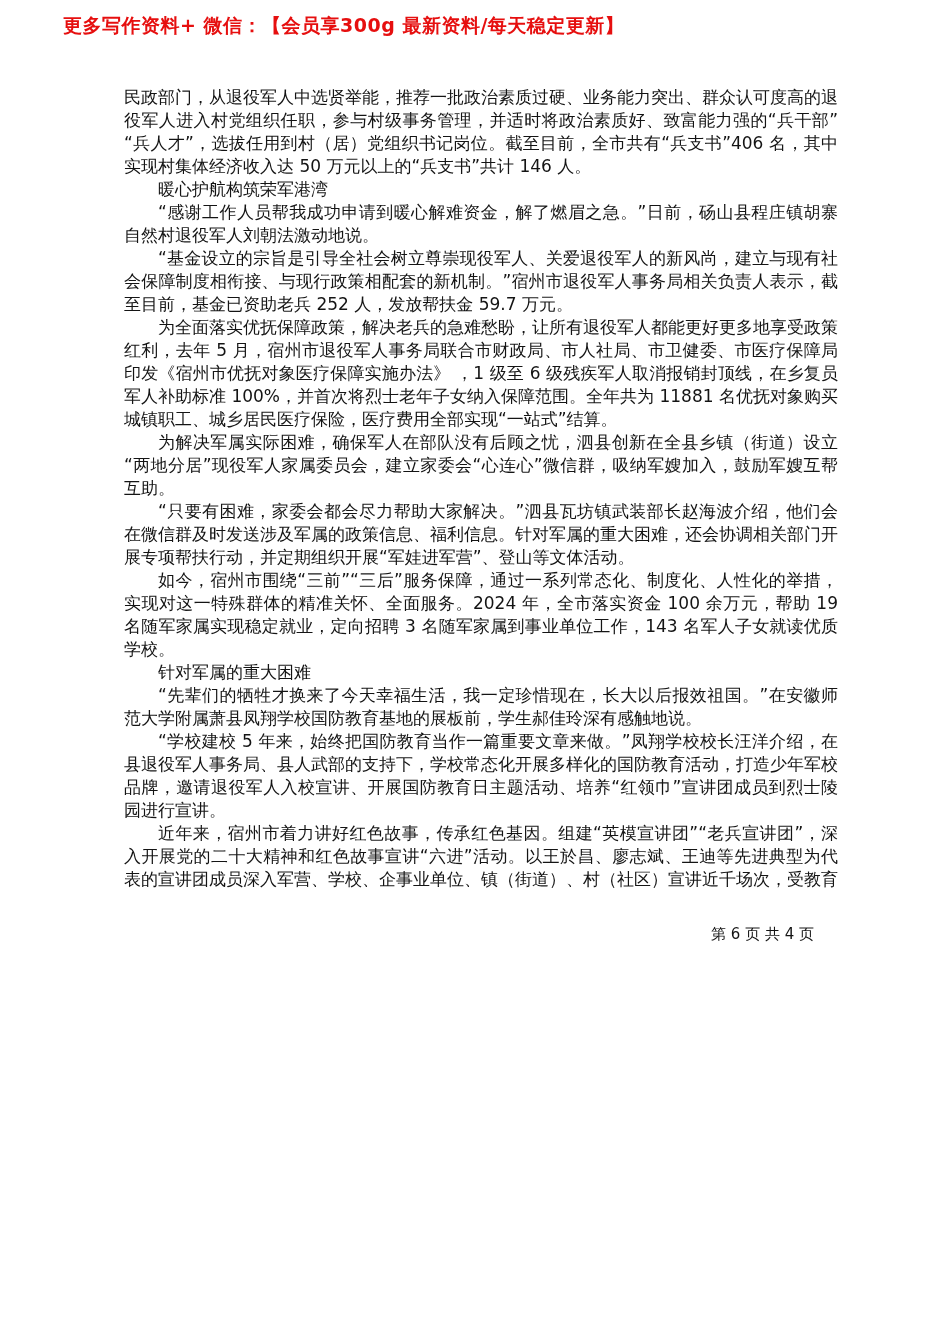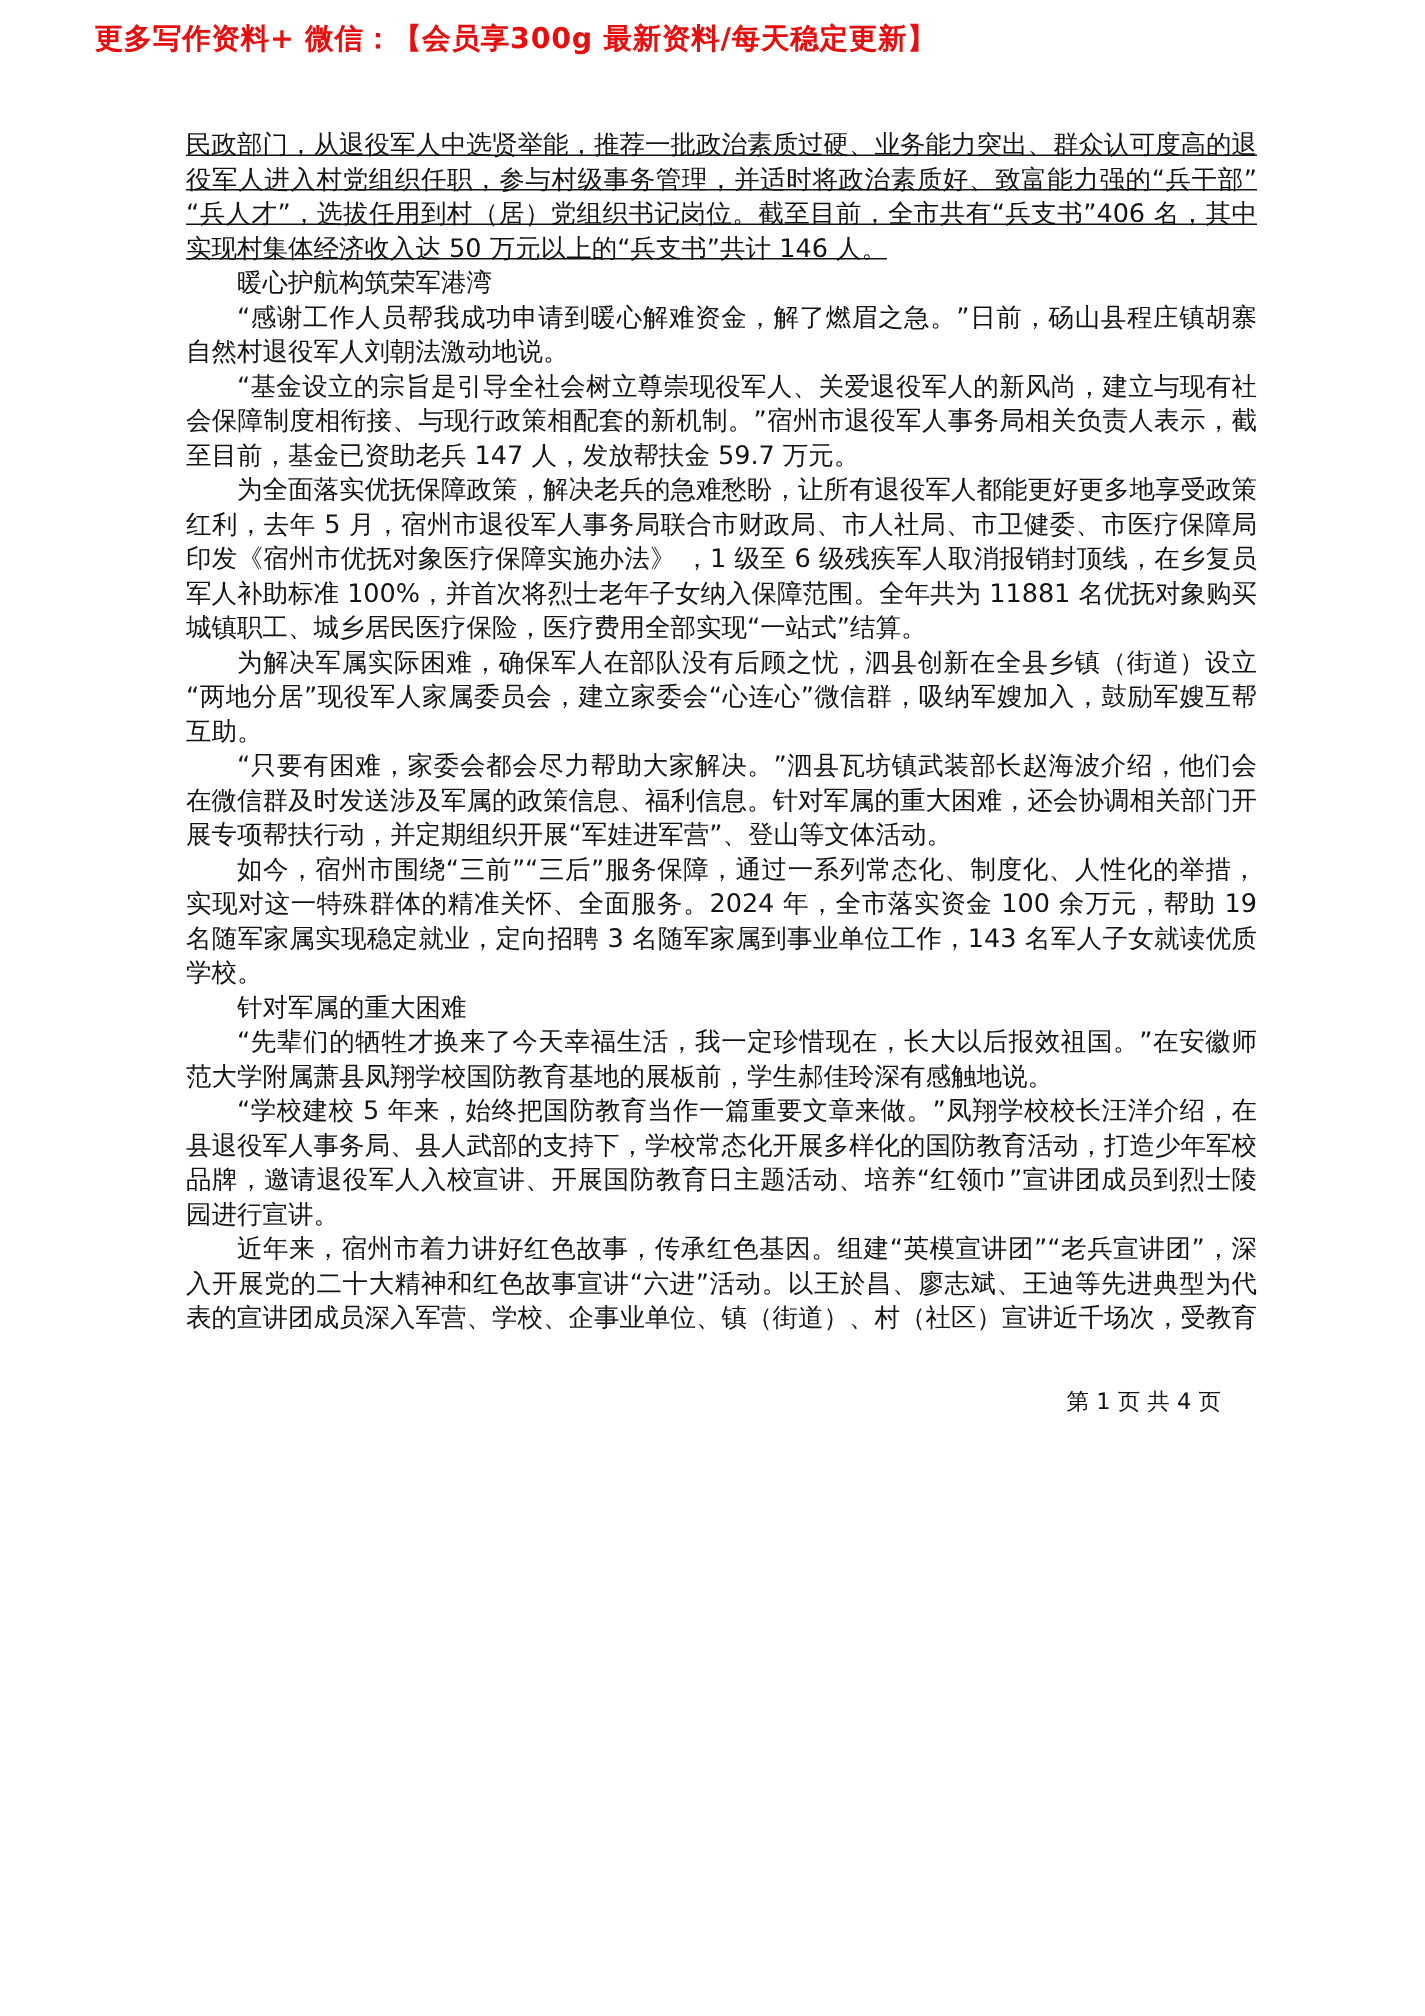--- a/index.html
+++ b/index.html
@@ -26,21 +26,21 @@
     left: 124px;
     top: 86px;
     width: 714px;
     font-size: 17px;
     line-height: 23px;
     color: #141414;
     text-align: justify;
     text-justify: inter-character;
   }
   .content p { margin: 0; text-indent: 2em; }
-  .content p.no-indent { text-indent: 0; text-decoration: underline; }
+  .content p.no-indent { text-indent: 0; }
   .content p.heading { text-indent: 2em; }
   .page-indicator {
     margin-top: 32px;
     padding-right: 24px;
     text-align: right;
     font-size: 15px;
     color: #141414;
   }
   .footer-rule {
     position: absolute;
@@ -64,31 +64,31 @@
 <body>
 
 <div class="page">
 
   <div class="promo">更多写作资料+ 微信：【会员享300g 最新资料/每天稳定更新】</div>
 
   <div class="content">
     <p class="no-indent">民政部门，从退役军人中选贤举能，推荐一批政治素质过硬、业务能力突出、群众认可度高的退役军人进入村党组织任职，参与村级事务管理，并适时将政治素质好、致富能力强的“兵干部”“兵人才”，选拔任用到村（居）党组织书记岗位。截至目前，全市共有“兵支书”406 名，其中实现村集体经济收入达 50 万元以上的“兵支书”共计 146 人。</p>
     <p class="heading">暖心护航构筑荣军港湾</p>
     <p>“感谢工作人员帮我成功申请到暖心解难资金，解了燃眉之急。”日前，砀山县程庄镇胡寨自然村退役军人刘朝法激动地说。</p>
-    <p>“基金设立的宗旨是引导全社会树立尊崇现役军人、关爱退役军人的新风尚，建立与现有社会保障制度相衔接、与现行政策相配套的新机制。”宿州市退役军人事务局相关负责人表示，截至目前，基金已资助老兵 147 人，发放帮扶金 59.7 万元。</p>
+    <p>“基金设立的宗旨是引导全社会树立尊崇现役军人、关爱退役军人的新风尚，建立与现有社会保障制度相衔接、与现行政策相配套的新机制。”宿州市退役军人事务局相关负责人表示，截至目前，基金已资助老兵 252 人，发放帮扶金 59.7 万元。</p>
     <p>为全面落实优抚保障政策，解决老兵的急难愁盼，让所有退役军人都能更好更多地享受政策红利，去年 5 月，宿州市退役军人事务局联合市财政局、市人社局、市卫健委、市医疗保障局印发《宿州市优抚对象医疗保障实施办法》 ，1 级至 6 级残疾军人取消报销封顶线，在乡复员军人补助标准 100%，并首次将烈士老年子女纳入保障范围。全年共为 11881 名优抚对象购买城镇职工、城乡居民医疗保险，医疗费用全部实现“一站式”结算。</p>
     <p>为解决军属实际困难，确保军人在部队没有后顾之忧，泗县创新在全县乡镇（街道）设立“两地分居”现役军人家属委员会，建立家委会“心连心”微信群，吸纳军嫂加入，鼓励军嫂互帮互助。</p>
     <p>“只要有困难，家委会都会尽力帮助大家解决。”泗县瓦坊镇武装部长赵海波介绍，他们会在微信群及时发送涉及军属的政策信息、福利信息。针对军属的重大困难，还会协调相关部门开展专项帮扶行动，并定期组织开展“军娃进军营”、登山等文体活动。</p>
     <p>如今，宿州市围绕“三前”“三后”服务保障，通过一系列常态化、制度化、人性化的举措，实现对这一特殊群体的精准关怀、全面服务。2024 年，全市落实资金 100 余万元，帮助 19 名随军家属实现稳定就业，定向招聘 3 名随军家属到事业单位工作，143 名军人子女就读优质学校。</p>
     <p class="heading">针对军属的重大困难</p>
     <p>“先辈们的牺牲才换来了今天幸福生活，我一定珍惜现在，长大以后报效祖国。”在安徽师范大学附属萧县凤翔学校国防教育基地的展板前，学生郝佳玲深有感触地说。</p>
     <p>“学校建校 5 年来，始终把国防教育当作一篇重要文章来做。”凤翔学校校长汪洋介绍，在县退役军人事务局、县人武部的支持下，学校常态化开展多样化的国防教育活动，打造少年军校品牌，邀请退役军人入校宣讲、开展国防教育日主题活动、培养“红领巾”宣讲团成员到烈士陵园进行宣讲。</p>
     <p>近年来，宿州市着力讲好红色故事，传承红色基因。组建“英模宣讲团”“老兵宣讲团”，深入开展党的二十大精神和红色故事宣讲“六进”活动。以王於昌、廖志斌、王迪等先进典型为代表的宣讲团成员深入军营、学校、企事业单位、镇（街道）、村（社区）宣讲近千场次，受教育</p>
 
-    <div class="page-indicator">第 1 页 共 4 页</div>
+    <div class="page-indicator">第 6 页 共 4 页</div>
   </div>
 
   <div class="footer-rule"></div>
 
   <div class="footer">
     <span class="brand">中国知网</span>
     <a class="url" href="#">https://www.cnki.net</a>
   </div>
 
 </div>

